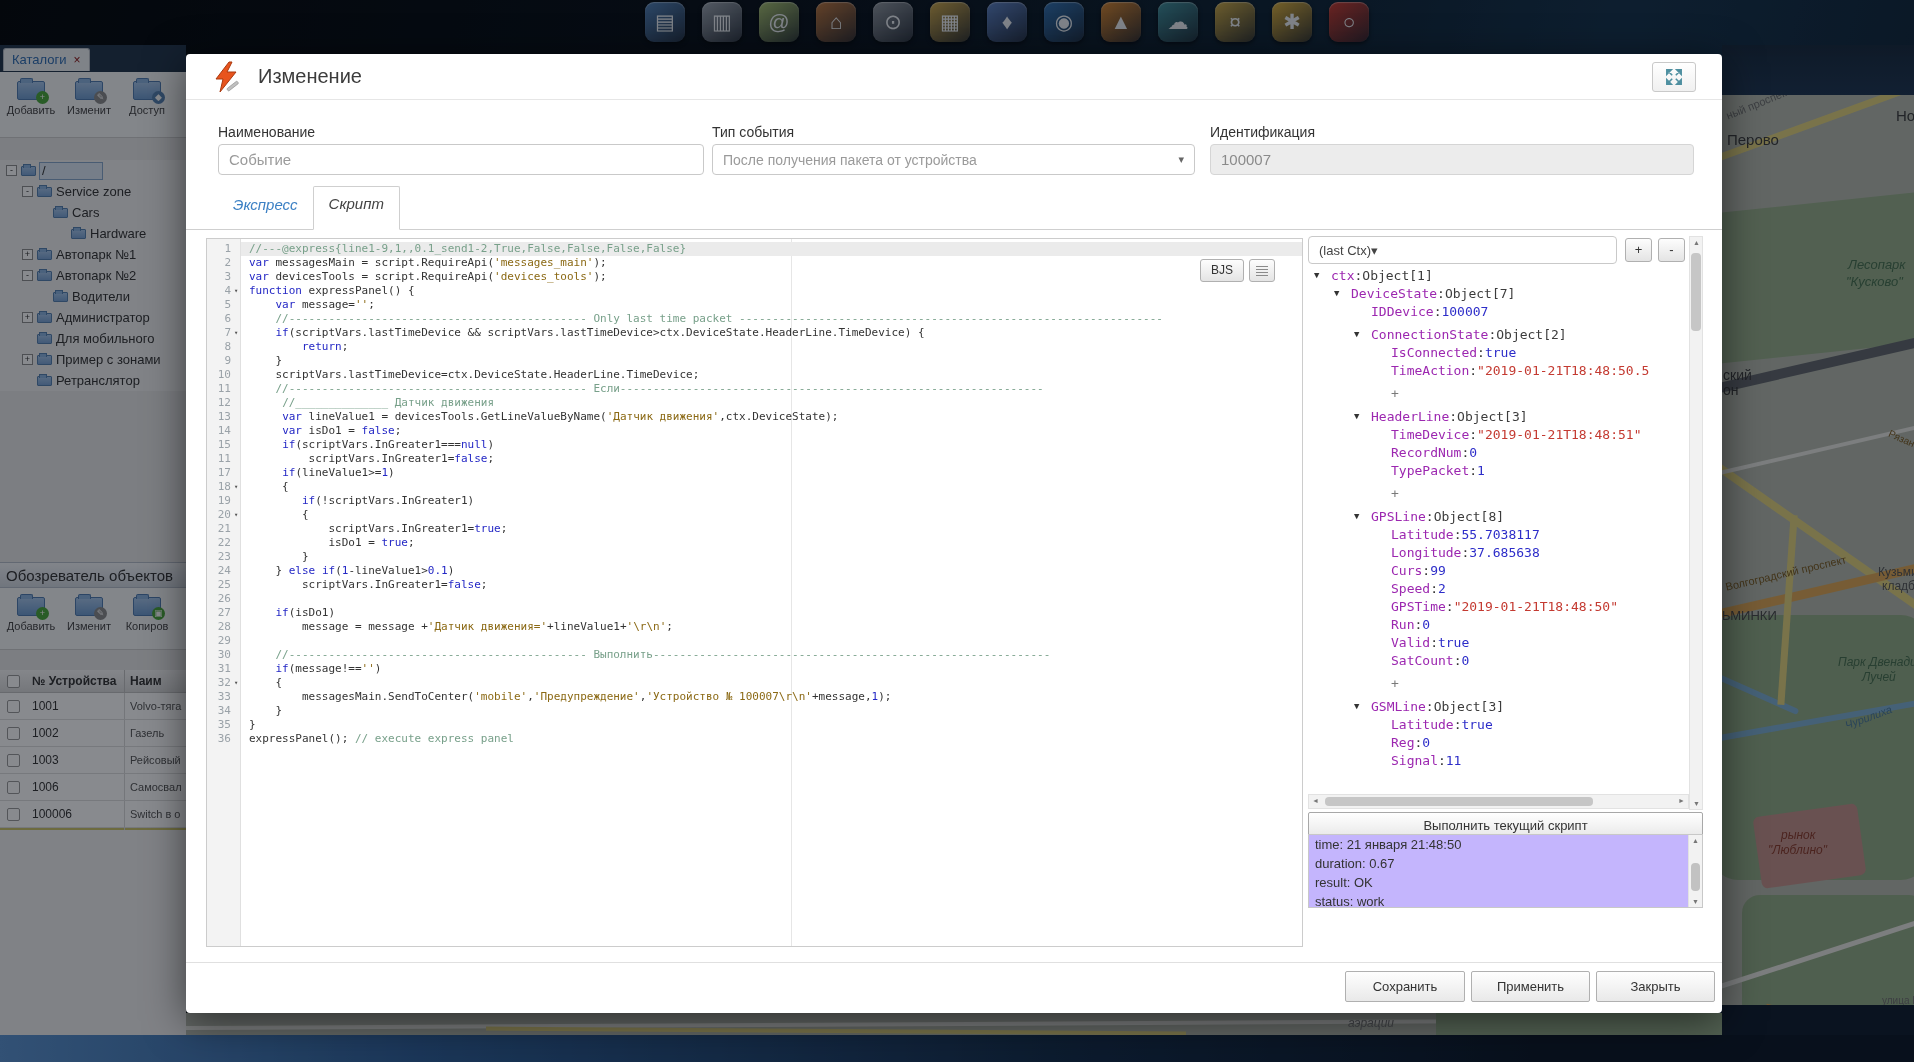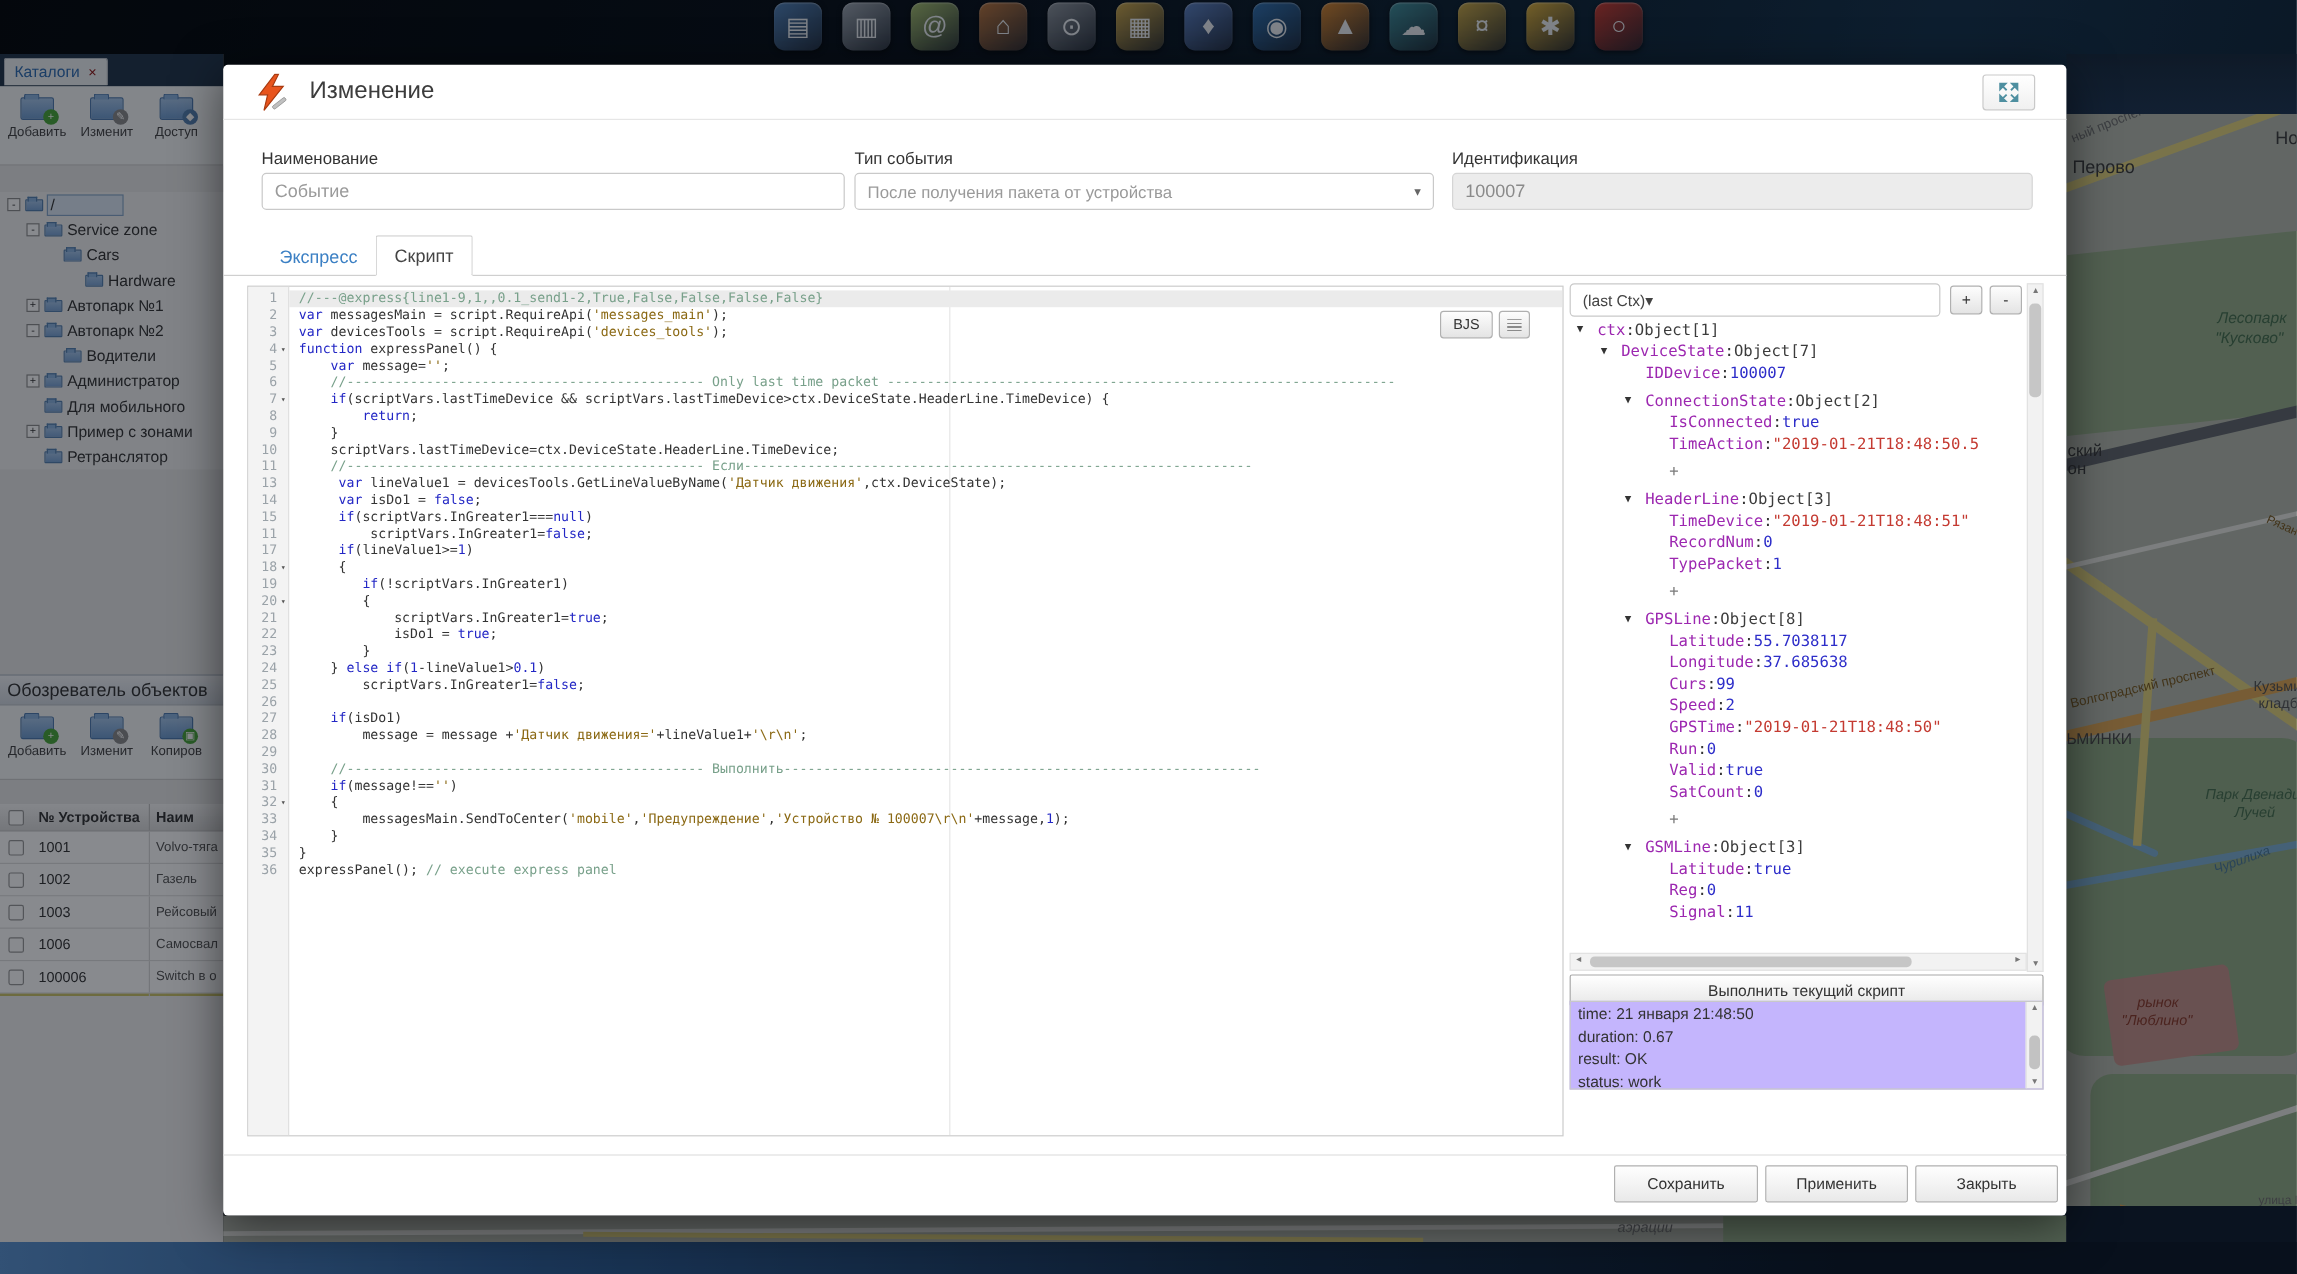--- a/index.html
+++ b/index.html
@@ -65,21 +65,21 @@
   .bolt { position:absolute; left:24px; top:7px; width:32px; height:32px; }
   .m-title { position:absolute; left:72px; top:11px; font-size:20px; color:#3c3c3c; }
   .expand-btn { position:absolute; right:26px; top:8px; width:44px; height:30px; border:1px solid #c9c9c9; border-radius:3px;
     background:linear-gradient(#ffffff,#f0f0f0); display:flex; align-items:center; justify-content:center; }
   .f-label { position:absolute; font-size:14px; color:#333; top:70px; }
   .f-box { position:absolute; top:90px; height:31px; border:1px solid #c9c9c9; border-radius:4px; background:#fff;
     font-size:15px; color:#9a9a9a; display:flex; align-items:center; padding:0 10px; }
   .f-box .caret { margin-left:auto; color:#666; font-size:11px; }
   .f-box.disabled { background:#ececec; border-color:#d5d5d5; color:#8a8a8a; }
   .tabs { position:absolute; left:0; right:0; top:141px; height:35px; border-bottom:1px solid #cfcfcf; padding-left:32px; display:flex; align-items:flex-end; }
-  .tab { font-size:15px; padding:8px 15px 7px; color:#3c80c4; position:relative; top:1px; }
+  .tab { font-size:15px; padding:8px 15px 17px; color:#3c80c4; position:relative; top:1px;font-style:italic; }
   .tab.active { background:#fff; color:#444; border:1px solid #cfcfcf; border-bottom:1px solid #fff; border-radius:2px 2px 0 0; }
 
   
   .editor { position:absolute; left:20px; top:184px; width:1097px; height:709px; border:1px solid #ccc; background:#fff; overflow:hidden; }
   .guide { position:absolute; left:584px; top:0; bottom:0; width:1px; background:#e6e6e6; }
   .gutter-bg { position:absolute; left:0; top:0; bottom:0; width:34px; background:#f3f3f3; border-right:1px solid #e0e0e0; }
   .code { position:absolute; left:0; top:3px; right:0; font-family:"DejaVu Sans Mono",monospace; font-size:11px; line-height:14px; }
   .crow { display:flex; height:14px; position:relative; }
   .ln { width:24px; text-align:right; color:#9aa2a8; flex:none; }
   .fm { width:10px; font-size:7px; color:#555; text-align:center; flex:none; }
@@ -445,20 +445,25 @@
             <span class="ln">10</span>
             <span class="fm"></span>
             <span class="lc">    scriptVars.lastTimeDevice=ctx.DeviceState.HeaderLine.TimeDevice;</span>
           </div>
           <div class="crow">
             <span class="ln">11</span>
             <span class="fm"></span>
             <span class="lc">    <span class="c">//--------------------------------------------- Если----------------------------------------------------------------</span></span>
           </div>
           <div class="crow">
+            <span class="ln">12</span>
+            <span class="fm"></span>
+            <span class="lc">     <span class="c">//______________ Датчик движения</span></span>
+          </div>
+          <div class="crow">
             <span class="ln">13</span>
             <span class="fm"></span>
             <span class="lc">     <span class="k">var</span> lineValue1 = devicesTools.GetLineValueByName(<span class="s">'Датчик движения'</span>,ctx.DeviceState);</span>
           </div>
           <div class="crow">
             <span class="ln">14</span>
             <span class="fm"></span>
             <span class="lc">     <span class="k">var</span> isDo1 = <span class="k">false</span>;</span>
           </div>
           <div class="crow">

